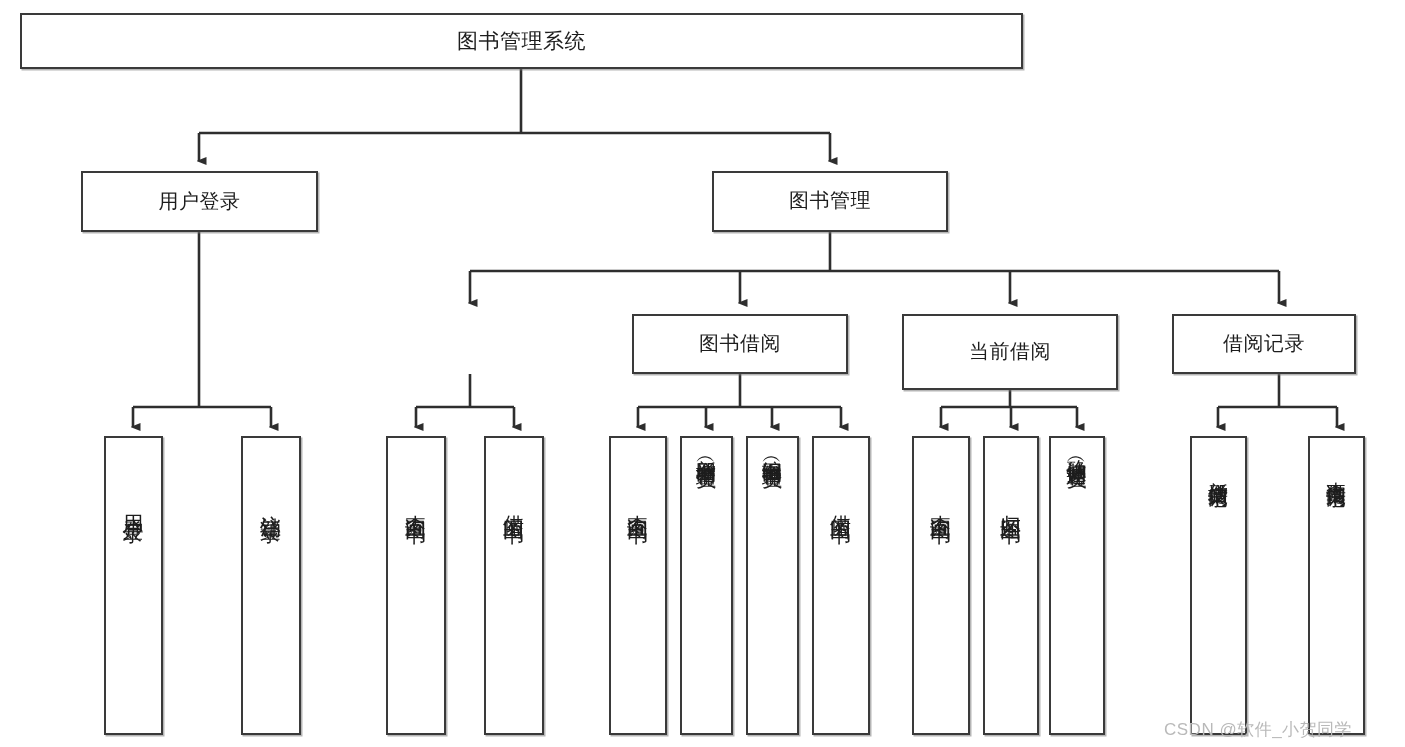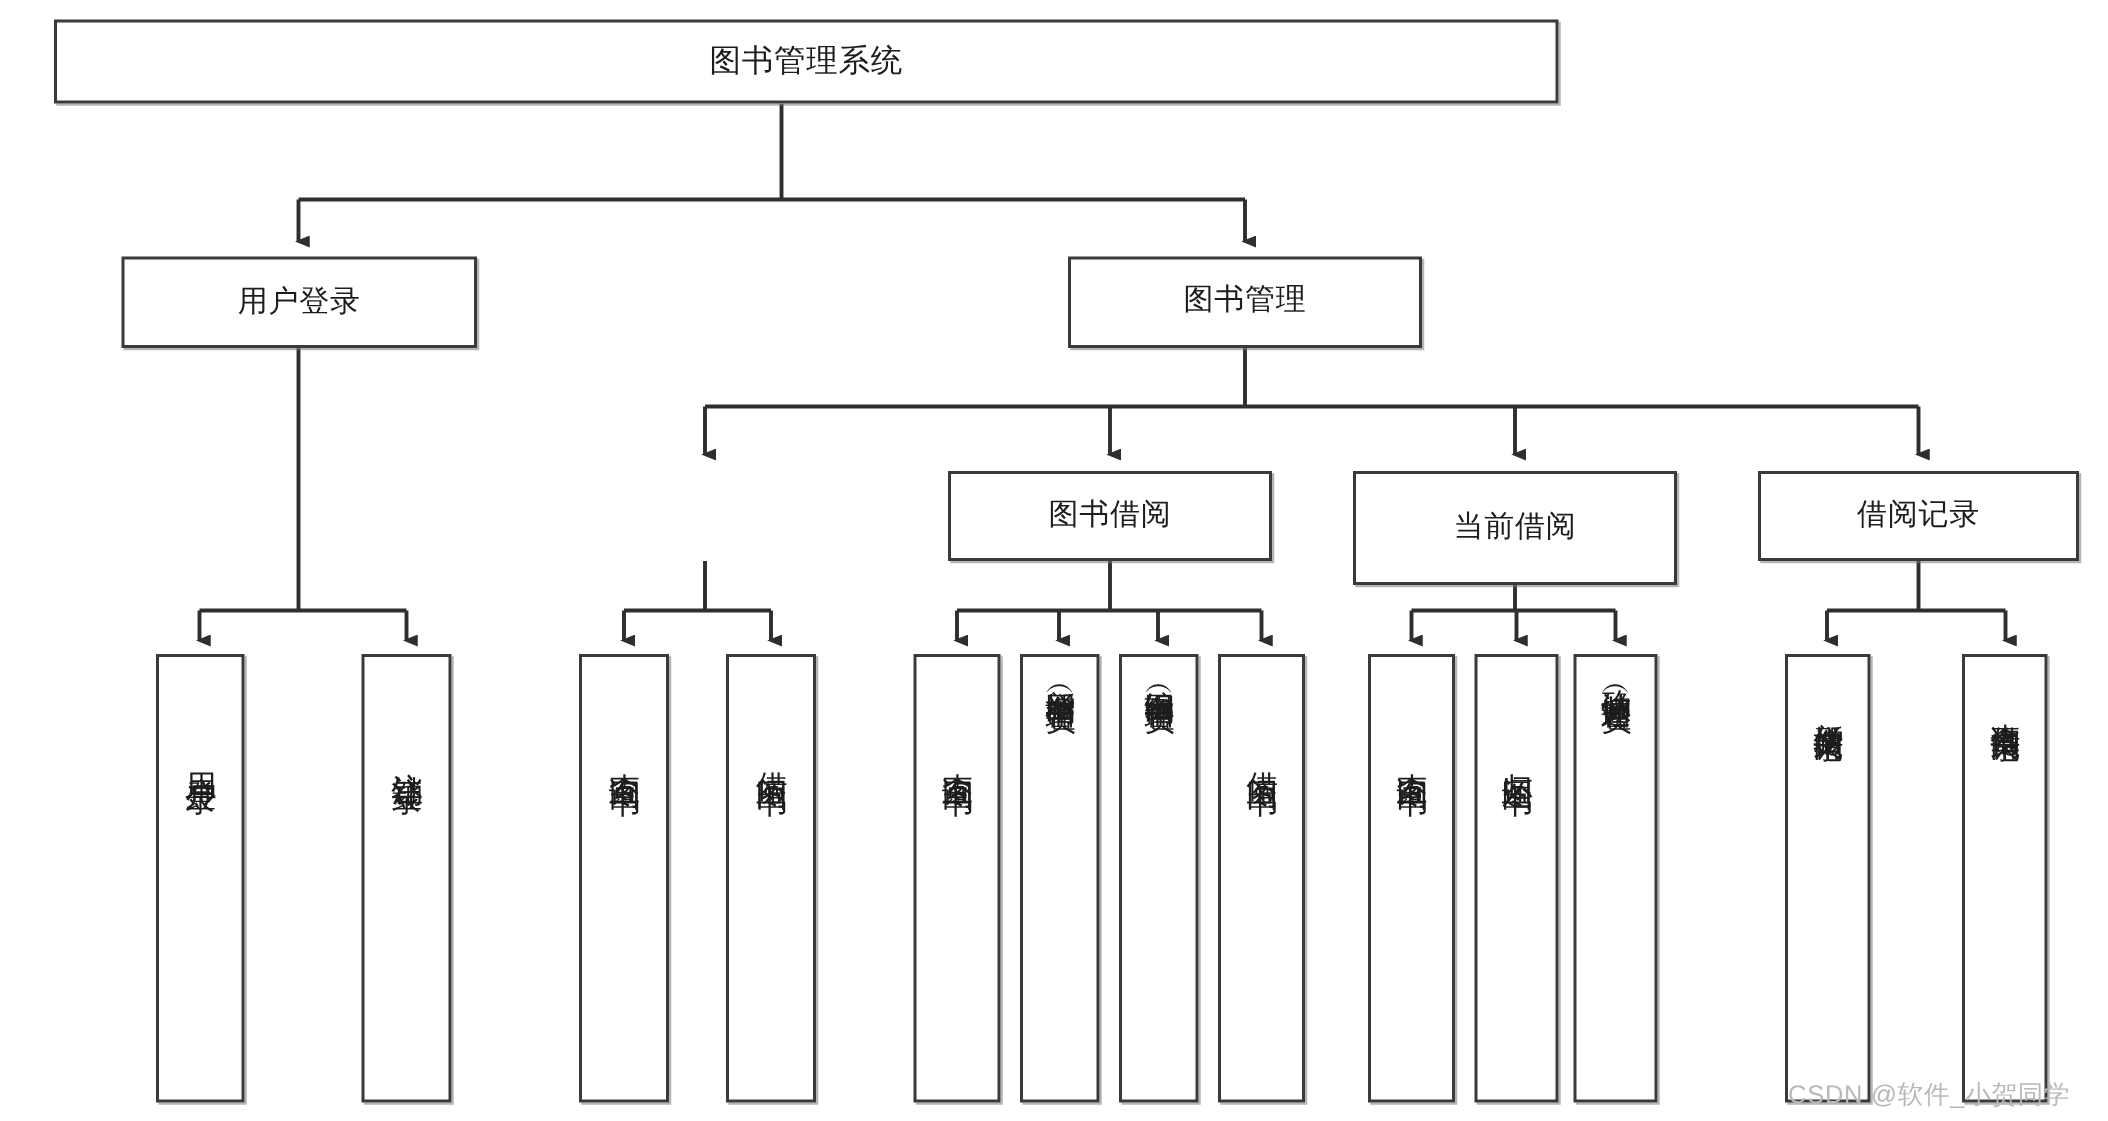--- a/index.html
+++ b/index.html
@@ -114,38 +114,38 @@
       <path d="M1011,407 L1011,427" marker-end="url(#arrow)"></path>
       <path d="M1077,407 L1077,427" marker-end="url(#arrow)"></path>
 
       <path d="M1279,374 L1279,407"></path>
       <path d="M1218,407 L1337,407"></path>
       <path d="M1218,407 L1218,427" marker-end="url(#arrow)"></path>
       <path d="M1337,407 L1337,427" marker-end="url(#arrow)"></path>
     </g>
   </svg>
 
-  <div class="node root" style="left:36px; top:13px; width:1003px; height:56px;">
+  <div class="node root" style="left:20px; top:13px; width:1003px; height:56px;">
     <span class="label">图书管理系统</span>
   </div>
 
   <div class="node" style="left:81px; top:171px; width:237px; height:61px;">
     <span class="label">用户登录</span>
   </div>
   <div class="node" style="left:712px; top:171px; width:236px; height:61px;font-family:Liberation Mono, monospace;">
     <span class="label">图书管理</span>
   </div>
 
   <div class="node" style="left:632px; top:314px; width:216px; height:60px;">
     <span class="label">图书借阅</span>
   </div>
   <div class="node" style="left:902px; top:314px; width:216px; height:76px;">
     <span class="label">当前借阅</span>
   </div>
-  <div class="node" style="left:1172px; top:314px; width:214px; height:60px;">
+  <div class="node" style="left:1172px; top:314px; width:184px; height:60px;">
     <span class="label">借阅记录</span>
   </div>
 
   <div class="node vert" style="left:104px; top:436px; width:59px; height:299px; padding-top:60px;">
     <span class="label">用户登录</span>
   </div>
   <div class="node vert" style="left:241px; top:436px; width:60px; height:299px; padding-top:60px;">
     <span class="label">注销登录</span>
   </div>
 
@@ -179,15 +179,15 @@
     <span class="label">确认归还（管理员）</span>
   </div>
 
   <div class="node vert tall" style="left:1190px; top:436px; width:57px; height:299px; padding-top:28px;">
     <span class="label">新增借阅记录</span>
   </div>
   <div class="node vert tall" style="left:1308px; top:436px; width:57px; height:299px; padding-top:28px;">
     <span class="label">查询借阅记录</span>
   </div>
 
-  <div class="watermark" style="left:1192px; top:718px;">CSDN @软件_小贺同学</div>
+  <div class="watermark" style="left:1164px; top:718px;">CSDN @软件_小贺同学</div>
 
 </div>
 
 </body></html>

